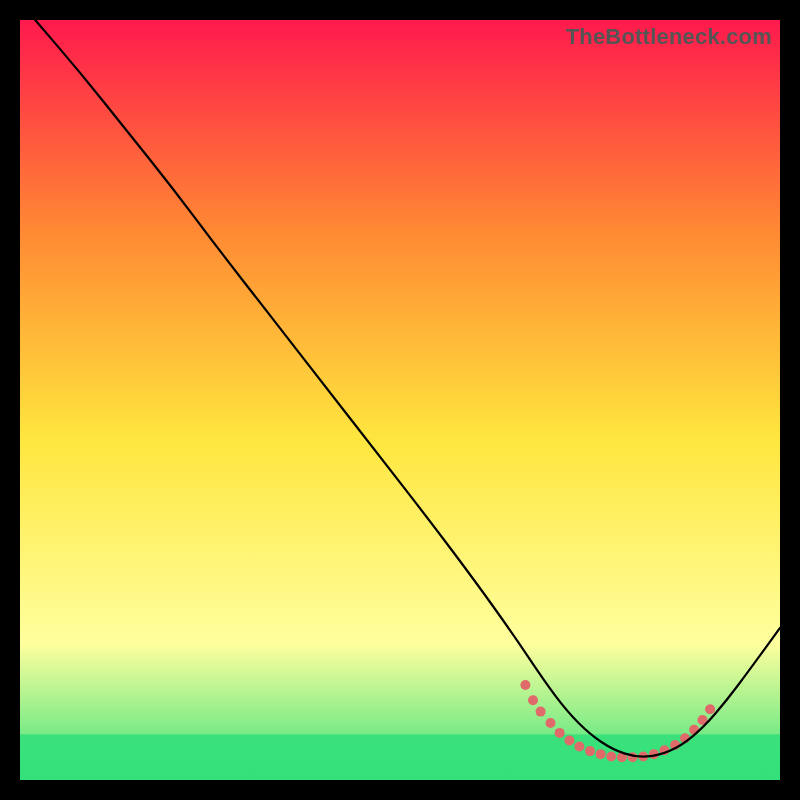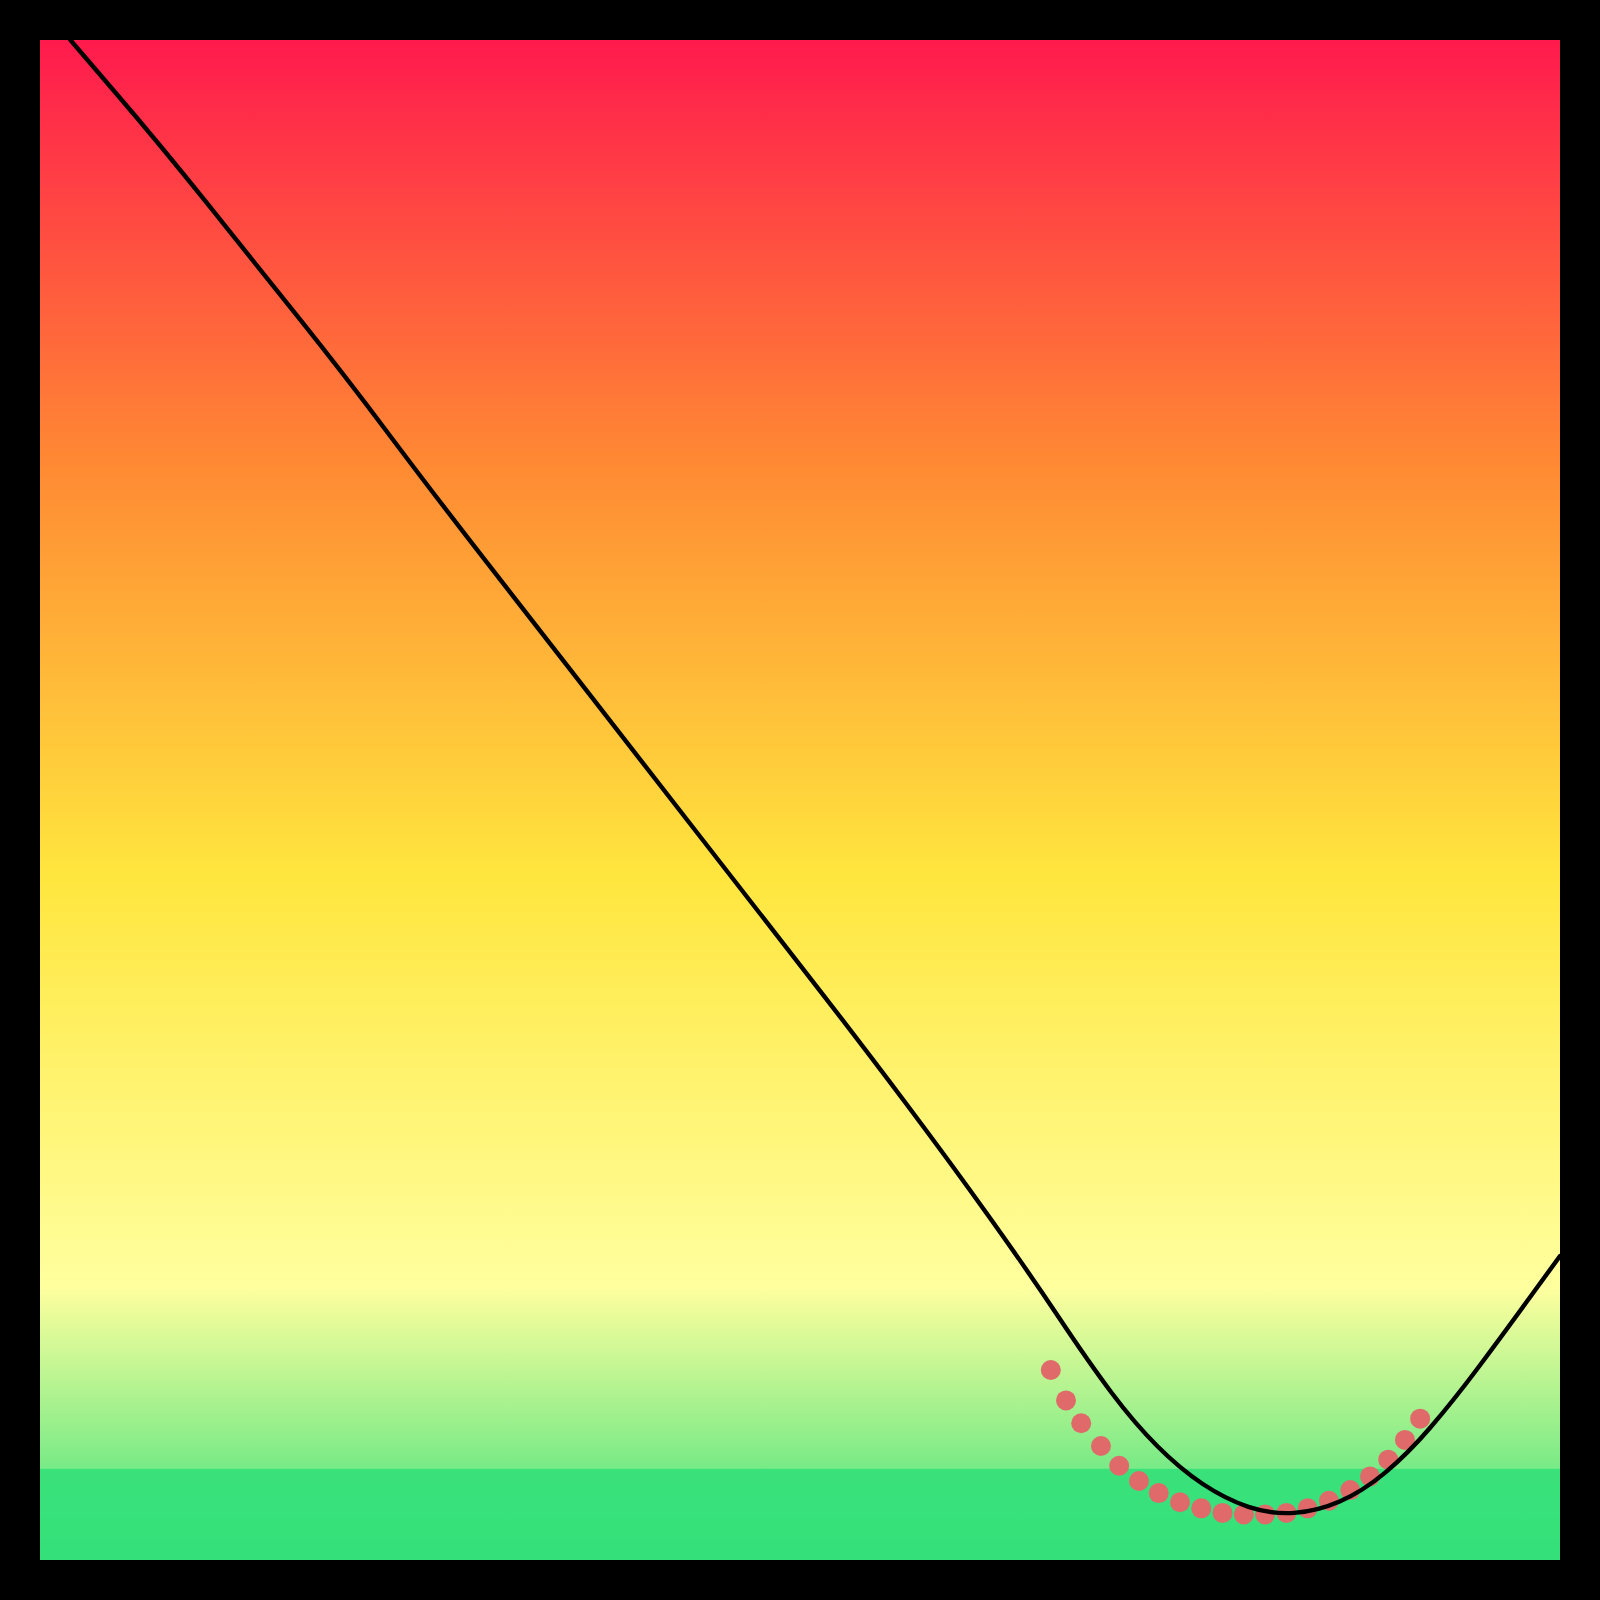--- a/index.html
+++ b/index.html
@@ -71,13 +71,14 @@
         <circle cx="633.84" cy="734.16" r="5" fill="#e06a6a"></circle>
         <circle cx="644.48" cy="730.36" r="5" fill="#e06a6a"></circle>
         <circle cx="655.12" cy="725.04" r="5" fill="#e06a6a"></circle>
         <circle cx="665" cy="718.2" r="5" fill="#e06a6a"></circle>
         <circle cx="674.12" cy="709.84" r="5" fill="#e06a6a"></circle>
         <circle cx="682.48" cy="699.96" r="5" fill="#e06a6a"></circle>
         <circle cx="690.0799999999999" cy="689.3199999999999" r="5" fill="#e06a6a"></circle>
       </g>
     <path id="curve" fill="none" stroke="#000000" stroke-width="2.2" stroke-linecap="round" stroke-linejoin="round" d="M 15.200000000000001 0 Q 15.200000000000001 0 38 26.599999999999966 Q 60.800000000000004 53.19999999999993 83.60000000000001 81.69999999999999 Q 106.4 110.20000000000005 129.2 138.7 Q 152 167.19999999999993 174.8 197.59999999999997 Q 197.6 228 224.2 262.20000000000005 Q 250.8 296.40000000000003 277.4 330.6 Q 304 364.8 330.6 399 Q 357.2 433.2 383.8 467.4 Q 410.40000000000003 501.59999999999997 433.20000000000005 532 Q 456 562.4 475 589 Q 494 615.6 509.2 638.4000000000001 Q 524.4 661.2 535.8 676.4000000000001 Q 547.1999999999999 691.6 558.5999999999999 703 Q 570 714.4 581.4000000000001 722 Q 592.8000000000001 729.6 604.2 733.4000000000001 Q 615.6 737.2 627 736.44 Q 638.4 735.68 649.8 730.74 Q 661.2 725.8 672.6 716.3 Q 684 706.8 695.4000000000001 693.5 Q 706.8000000000001 680.2 718.2 665 Q 729.6 649.8 744.8 628.9 T 760 608"></path>
   </svg>
+  <div class="watermark">TheBottleneck.com</div>
 </div>
 
 </body></html>

